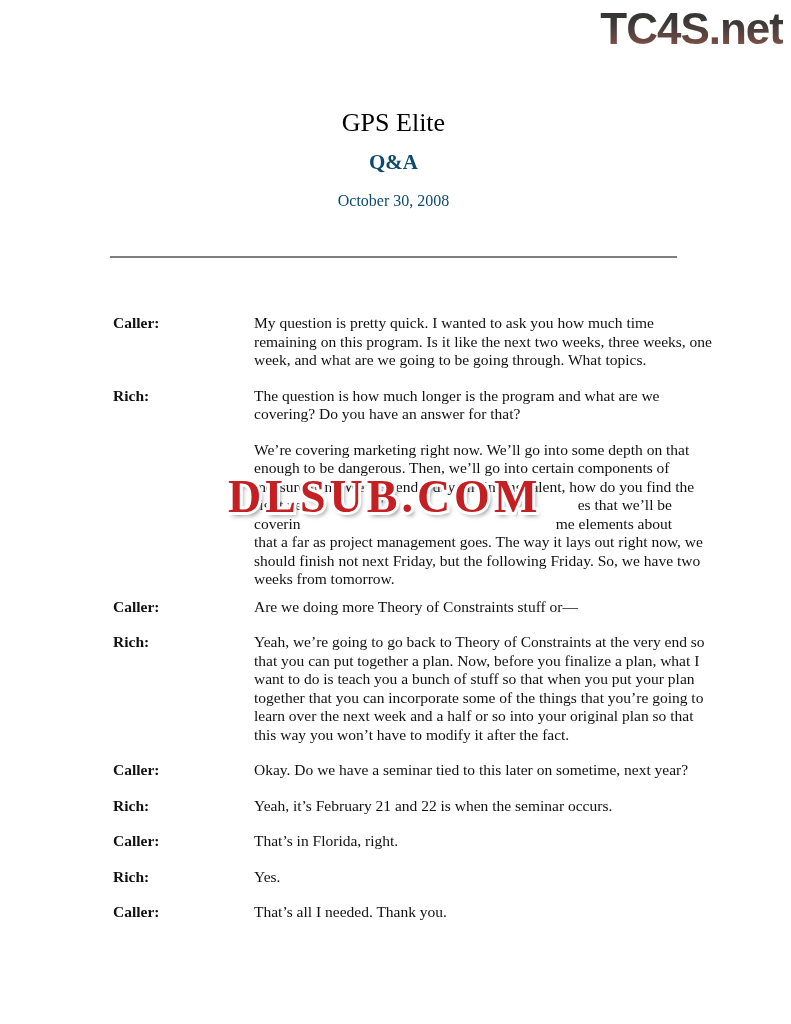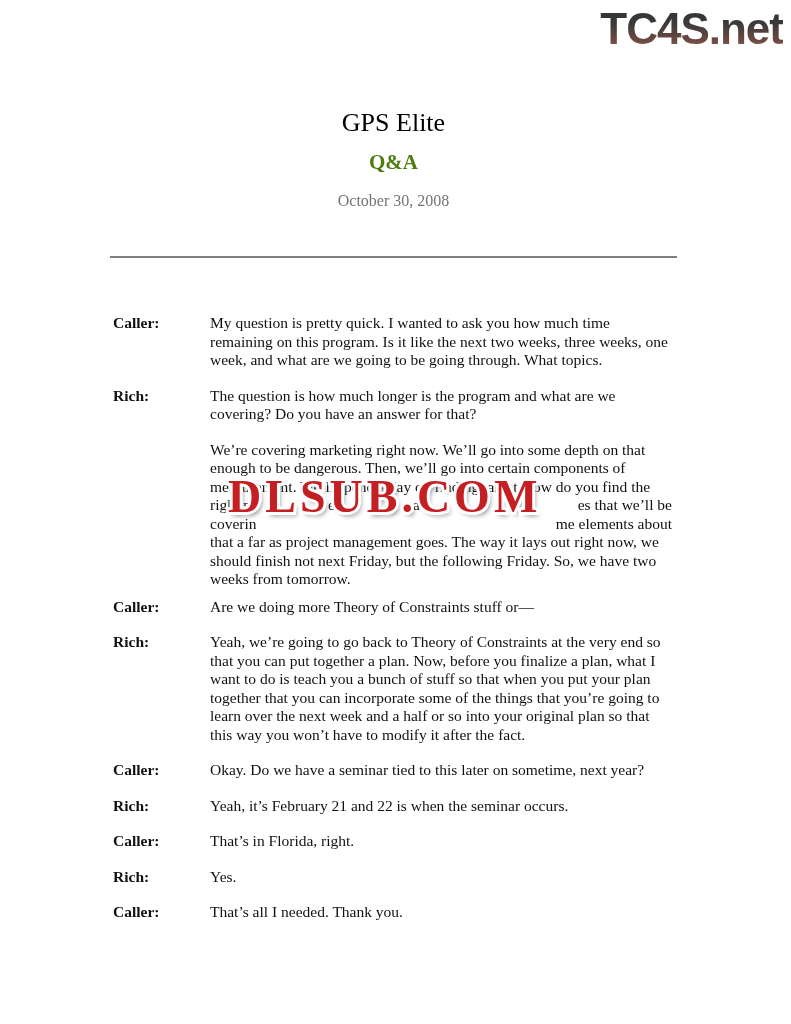--- a/index.html
+++ b/index.html
@@ -14,45 +14,46 @@
   }
 
   
   .doc-header { margin-left: 110px; width: 567px; text-align: center; }
   .doc-title {
     margin: 0; padding-top: 108px;
     font-size: 26px; line-height: 30px; font-weight: normal; color: #000;
   }
   .doc-subtitle {
     margin: 12px 0 0 0;
-    font-size: 21px; line-height: 24px; font-weight: bold; color: #4d7c0f;
+    font-size: 21px; line-height: 24px; font-weight: bold; color: #0c4a6e;
   }
   .doc-date {
     margin: 17px 0 0 0;
-    font-size: 16px; line-height: 19px; color: #737373;
+    font-size: 16px; line-height: 19px; color: #0c4a6e;
   }
   .rule {
     margin: 46px 0 0 110px;
     width: 567px; height: 0;
     border-top: 2px solid #7f7f7f;
   }
 
   
   .dialogue { margin-left: 113px; font-size: 15.5px; }
   .block { display: flex; margin-top: 17px; }
   .block.first { margin-top: 56px; }
   .block.tight { margin-top: 9px; }
   .speaker {
     width: 97px; flex-shrink: 0;
     font-weight: bold; line-height: 18.5px;
   }
   .lines { width: 462px; }
   .line {
     height: 18.5px; line-height: 18.5px;
     white-space: pre;
+    margin-left: 44px;
   }
   .line.split { display: flex; position: relative; white-space: pre; }
   .line.split .right { margin-left: auto; }
   .line.split .mid { position: absolute; top: 0; }
   .line.split .m1 { left: 118px; }
   .line.split .m2 { left: 203px; }
 
   
   .wm { position: absolute; white-space: nowrap; }
   .wm .halo {

